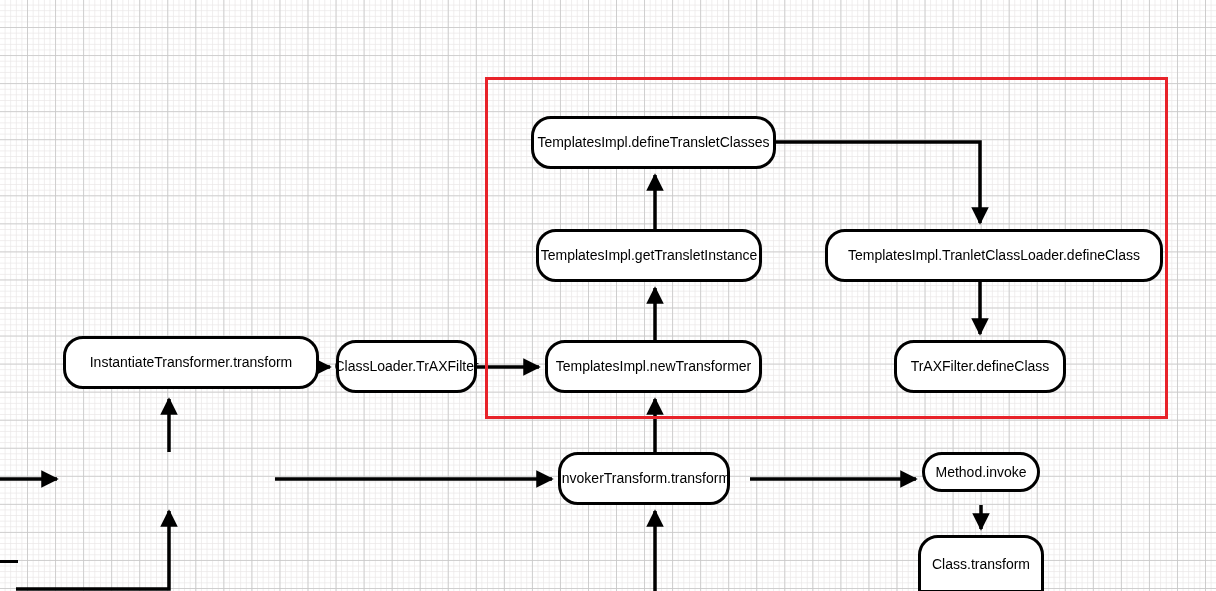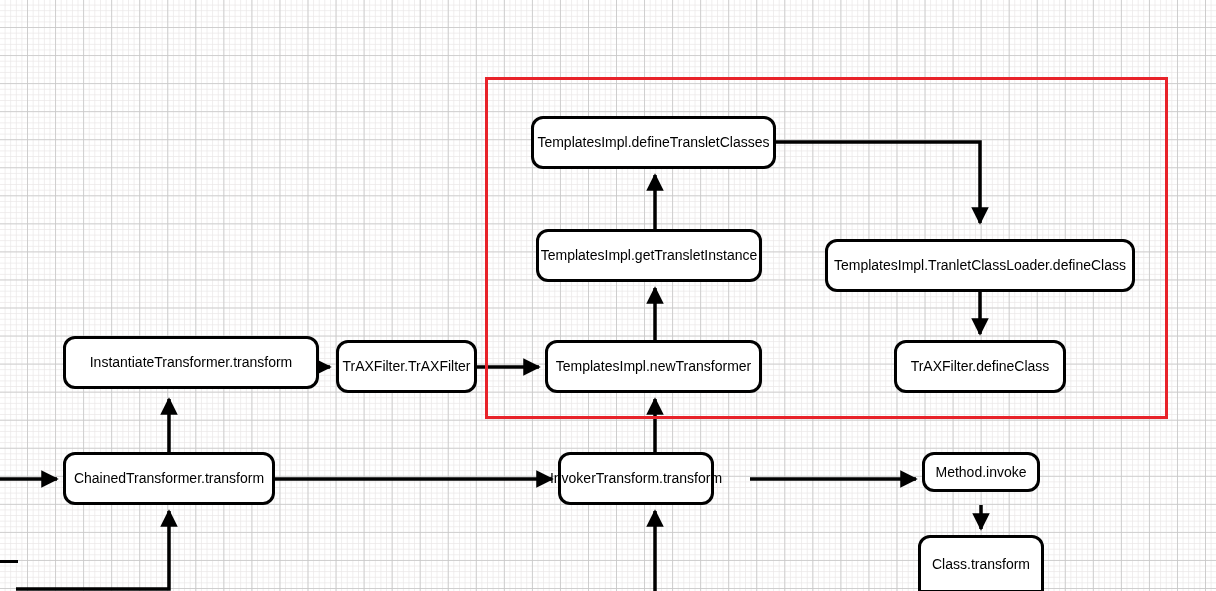--- a/index.html
+++ b/index.html
@@ -32,21 +32,21 @@
     left: 0; top: 0;
     width: 1216px;
     height: 591px;
     pointer-events: none;
   }
   .node {
     position: absolute;
     box-sizing: border-box;
     background: #ffffff;
     border: 3px solid #000000;
-    border-radius: 12px;
+    border-radius: 20px;
     display: flex;
     align-items: center;
     justify-content: center;
     text-align: center;
     font-family: "Liberation Sans", sans-serif;
     font-size: 14px;
     line-height: 1.15;
     color: #000000;
     white-space: nowrap;
     z-index: 3;
@@ -115,49 +115,46 @@
 
     <path d="M 655 591 L 655 511" fill="none" stroke="#000000" stroke-width="3.5" marker-end="url(#arrow)"></path>
   </svg>
 
   <div class="partial-node" style="left:-14px; top:560px; width:32px; height:34px;"></div>
 
   <div class="node" style="left:531px; top:116px; width:245px; height:53px;">
     <span>TemplatesImpl.defineTransletClasses</span>
   </div>
 
-  <div class="node" style="left:825px; top:229px; width:310px; height:53px;margin-top:10px;">
+  <div class="node" style="left:825px; top:229px; width:338px; height:53px;">
     <span>TemplatesImpl.TranletClassLoader.defineClass</span>
   </div>
 
   <div class="node" style="left:536px; top:229px; width:226px; height:53px;">
     <span>TemplatesImpl.getTransletInstance</span>
   </div>
 
   <div class="node" style="left:894px; top:340px; width:172px; height:53px;">
     <span>TrAXFilter.defineClass</span>
   </div>
 
   <div class="node" style="left:63px; top:336px; width:256px; height:53px;">
     <span>InstantiateTransformer.transform</span>
   </div>
 
   <div class="node" style="left:336px; top:340px; width:141px; height:53px;">
-    <span>TrAXFilter.TrAXFilter</span>
+    <span>ClassLoader.TrAXFilter</span>
   </div>
 
   <div class="node" style="left:545px; top:340px; width:217px; height:53px;">
     <span>TemplatesImpl.newTransformer</span>
   </div>
 
-  <div class="node" style="left:63px; top:452px; width:212px; height:53px;">
-    <span>ChainedTransformer.transform</span>
-  </div>
 
-  <div class="node" style="left:558px; top:452px; width:156px; height:53px;">
+  <div class="node" style="left:558px; top:452px; width:172px; height:53px;">
     <span>InvokerTransform.transform</span>
   </div>
 
   <div class="node" style="left:922px; top:452px; width:118px; height:40px;">
     <span>Method.invoke</span>
   </div>
 
   <div class="node clipped-bottom" style="left:918px; top:535px; width:126px; height:58px;">
     <span>Class.transform</span>
   </div>

